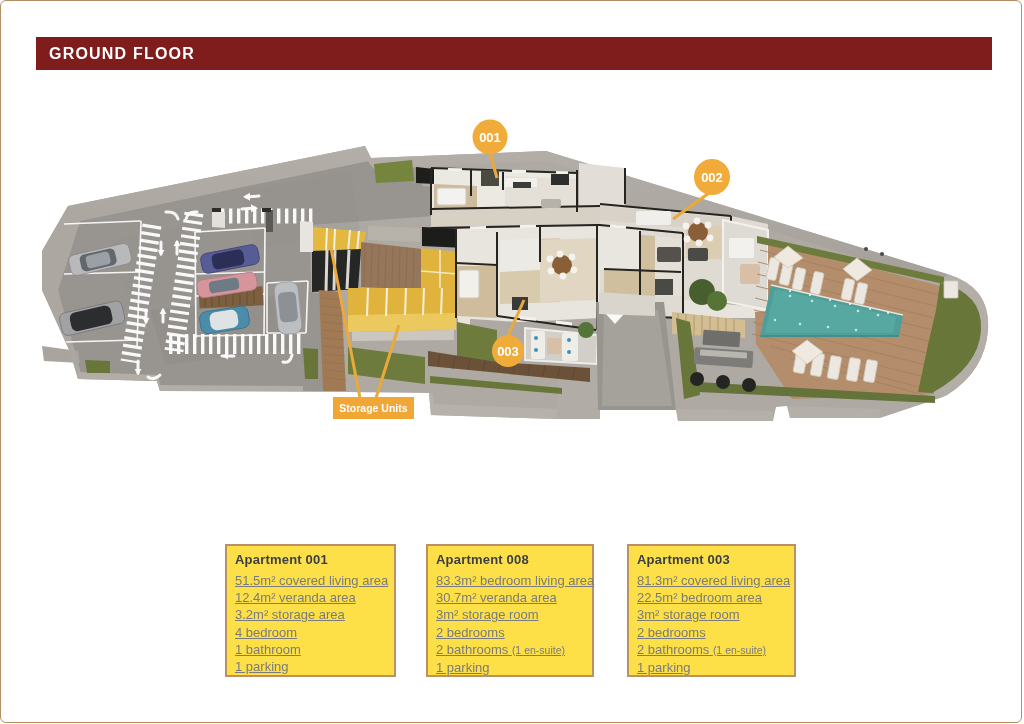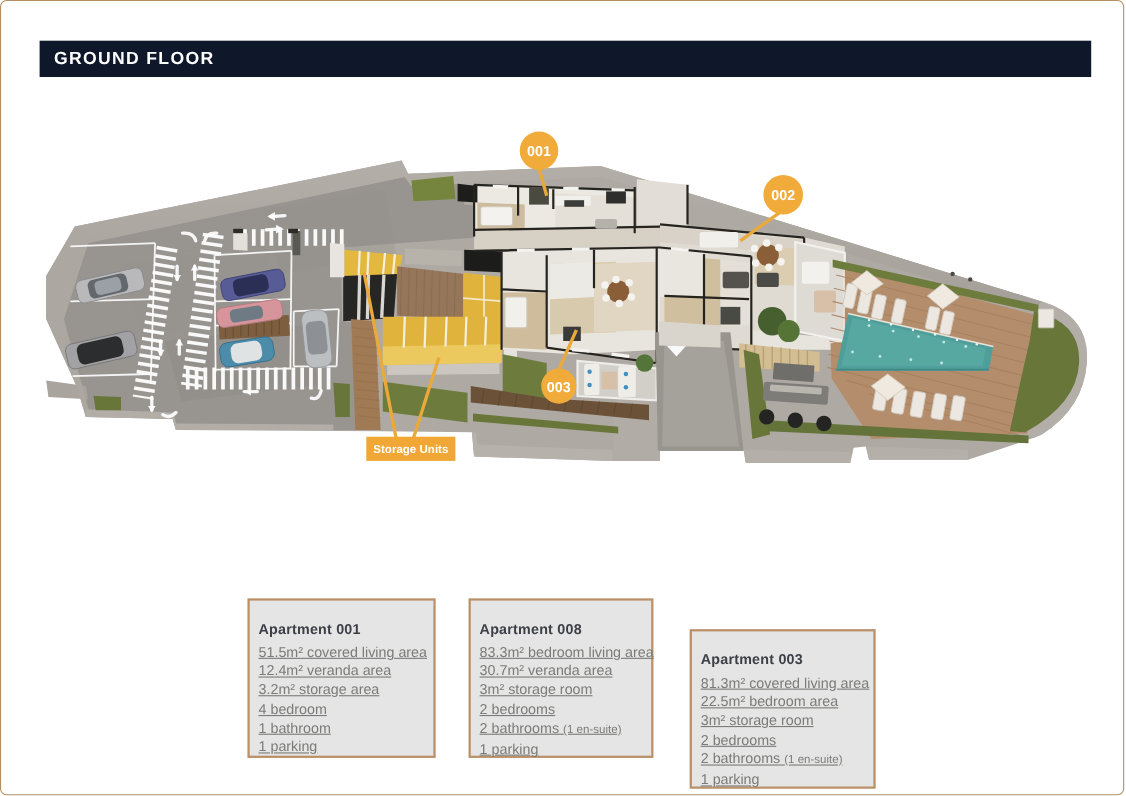--- a/index.html
+++ b/index.html
@@ -1,26 +1,26 @@
 <!DOCTYPE html>
 <html><head>
 <meta charset="utf-8">
 <style>
   html,body{margin:0;padding:0;}
   body{width:1024px;height:724px;background:#ffffff;font-family:"Liberation Sans",sans-serif;position:relative;overflow:hidden;}
   .frame{position:absolute;left:0;top:0;right:2px;bottom:1px;border:1.5px solid #b58e62;border-radius:6px;}
-  .banner{position:absolute;left:36px;top:37px;width:956px;height:33px;background:#0f172a;}
+  .banner{position:absolute;left:36px;top:37px;width:956px;height:33px;background:#7f1d1d;}
   .banner span{display:block;color:#ffffff;font-size:16px;font-weight:bold;letter-spacing:1.2px;line-height:33px;padding-left:13px;}
-  .ibox{position:absolute;top:544px;height:118px;border:2px solid #bb9066;padding:18px 0 5px 8px;background:#e5e5e5;}
+  .ibox{position:absolute;top:544px;height:118px;border:2px solid #bb9066;padding:6px 0 5px 8px;background:#fde047;}
   .ibox h3{margin:0 0 5px 0;font-size:13px;color:#3c4046;letter-spacing:0.2px;}
   .ibox div{font-size:13px;color:#7b7b79;line-height:17.2px;white-space:nowrap;text-decoration:underline;}
   .ibox small{font-size:10.5px;text-align:center;}
   #b1{left:225px;width:159px;}
   #b2{left:426px;width:156px;}
-  #b3{left:627px;width:157px;margin-top:28px;}
+  #b3{left:627px;width:157px;}
 </style>
 </head>
 <body>
 <div class="frame"></div>
 <div class="banner">
     <span>GROUND FLOOR</span>
   </div>
 
 <svg id="plan" width="1024" height="724" viewBox="0 0 1024 724" style="position:absolute;left:0;top:0;">
 <defs>

